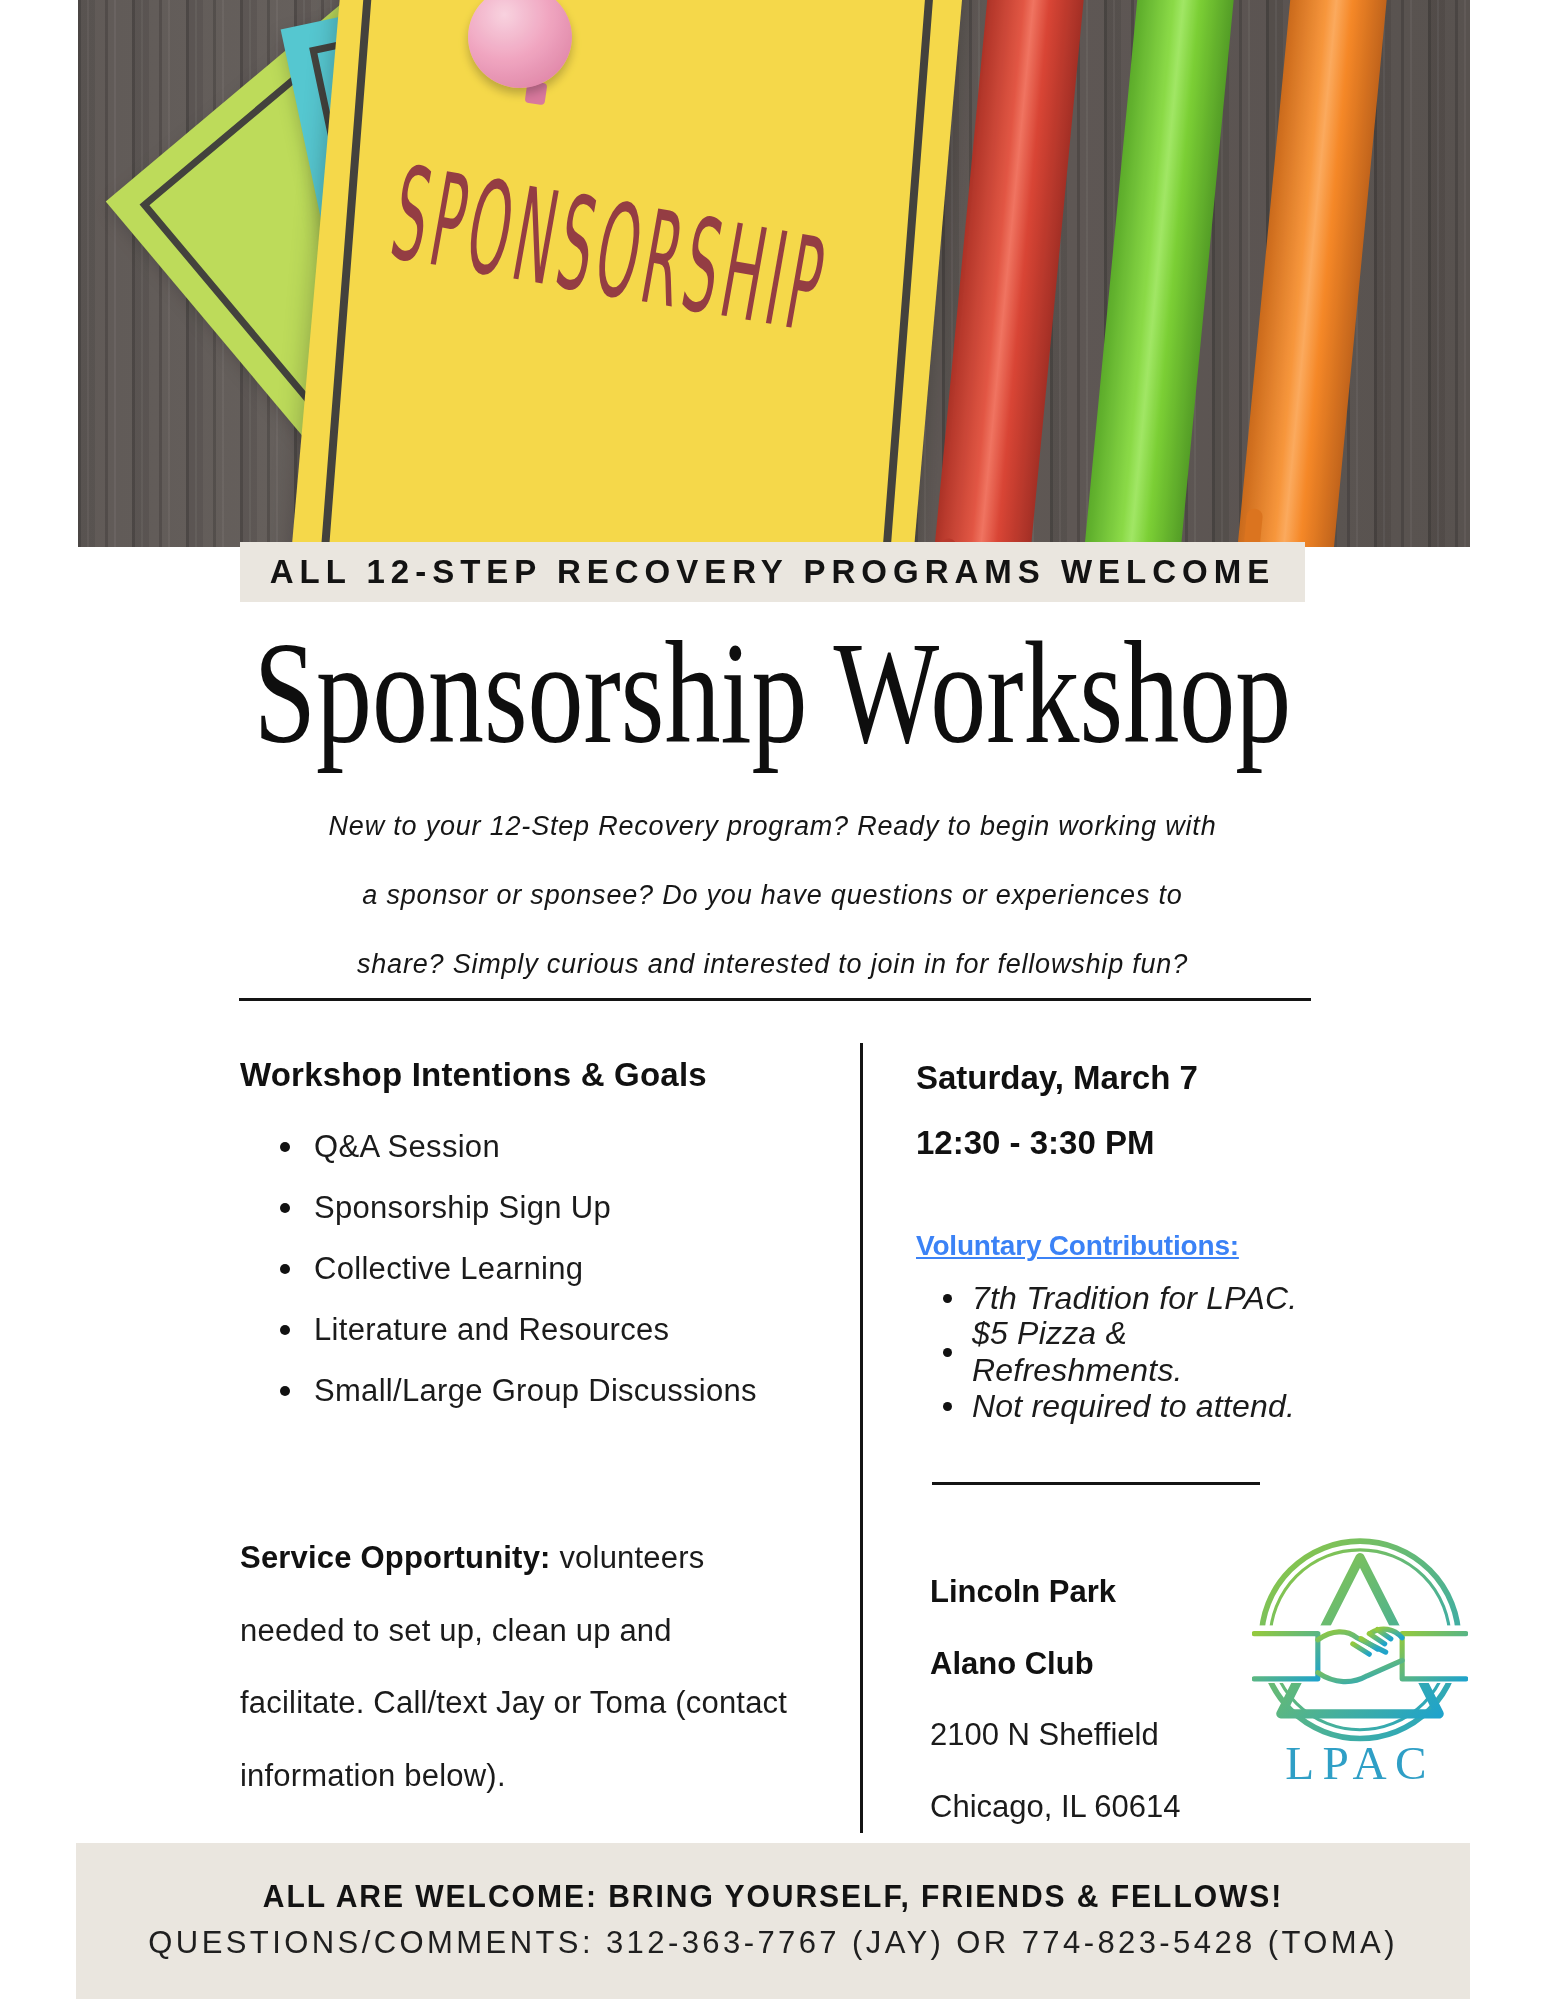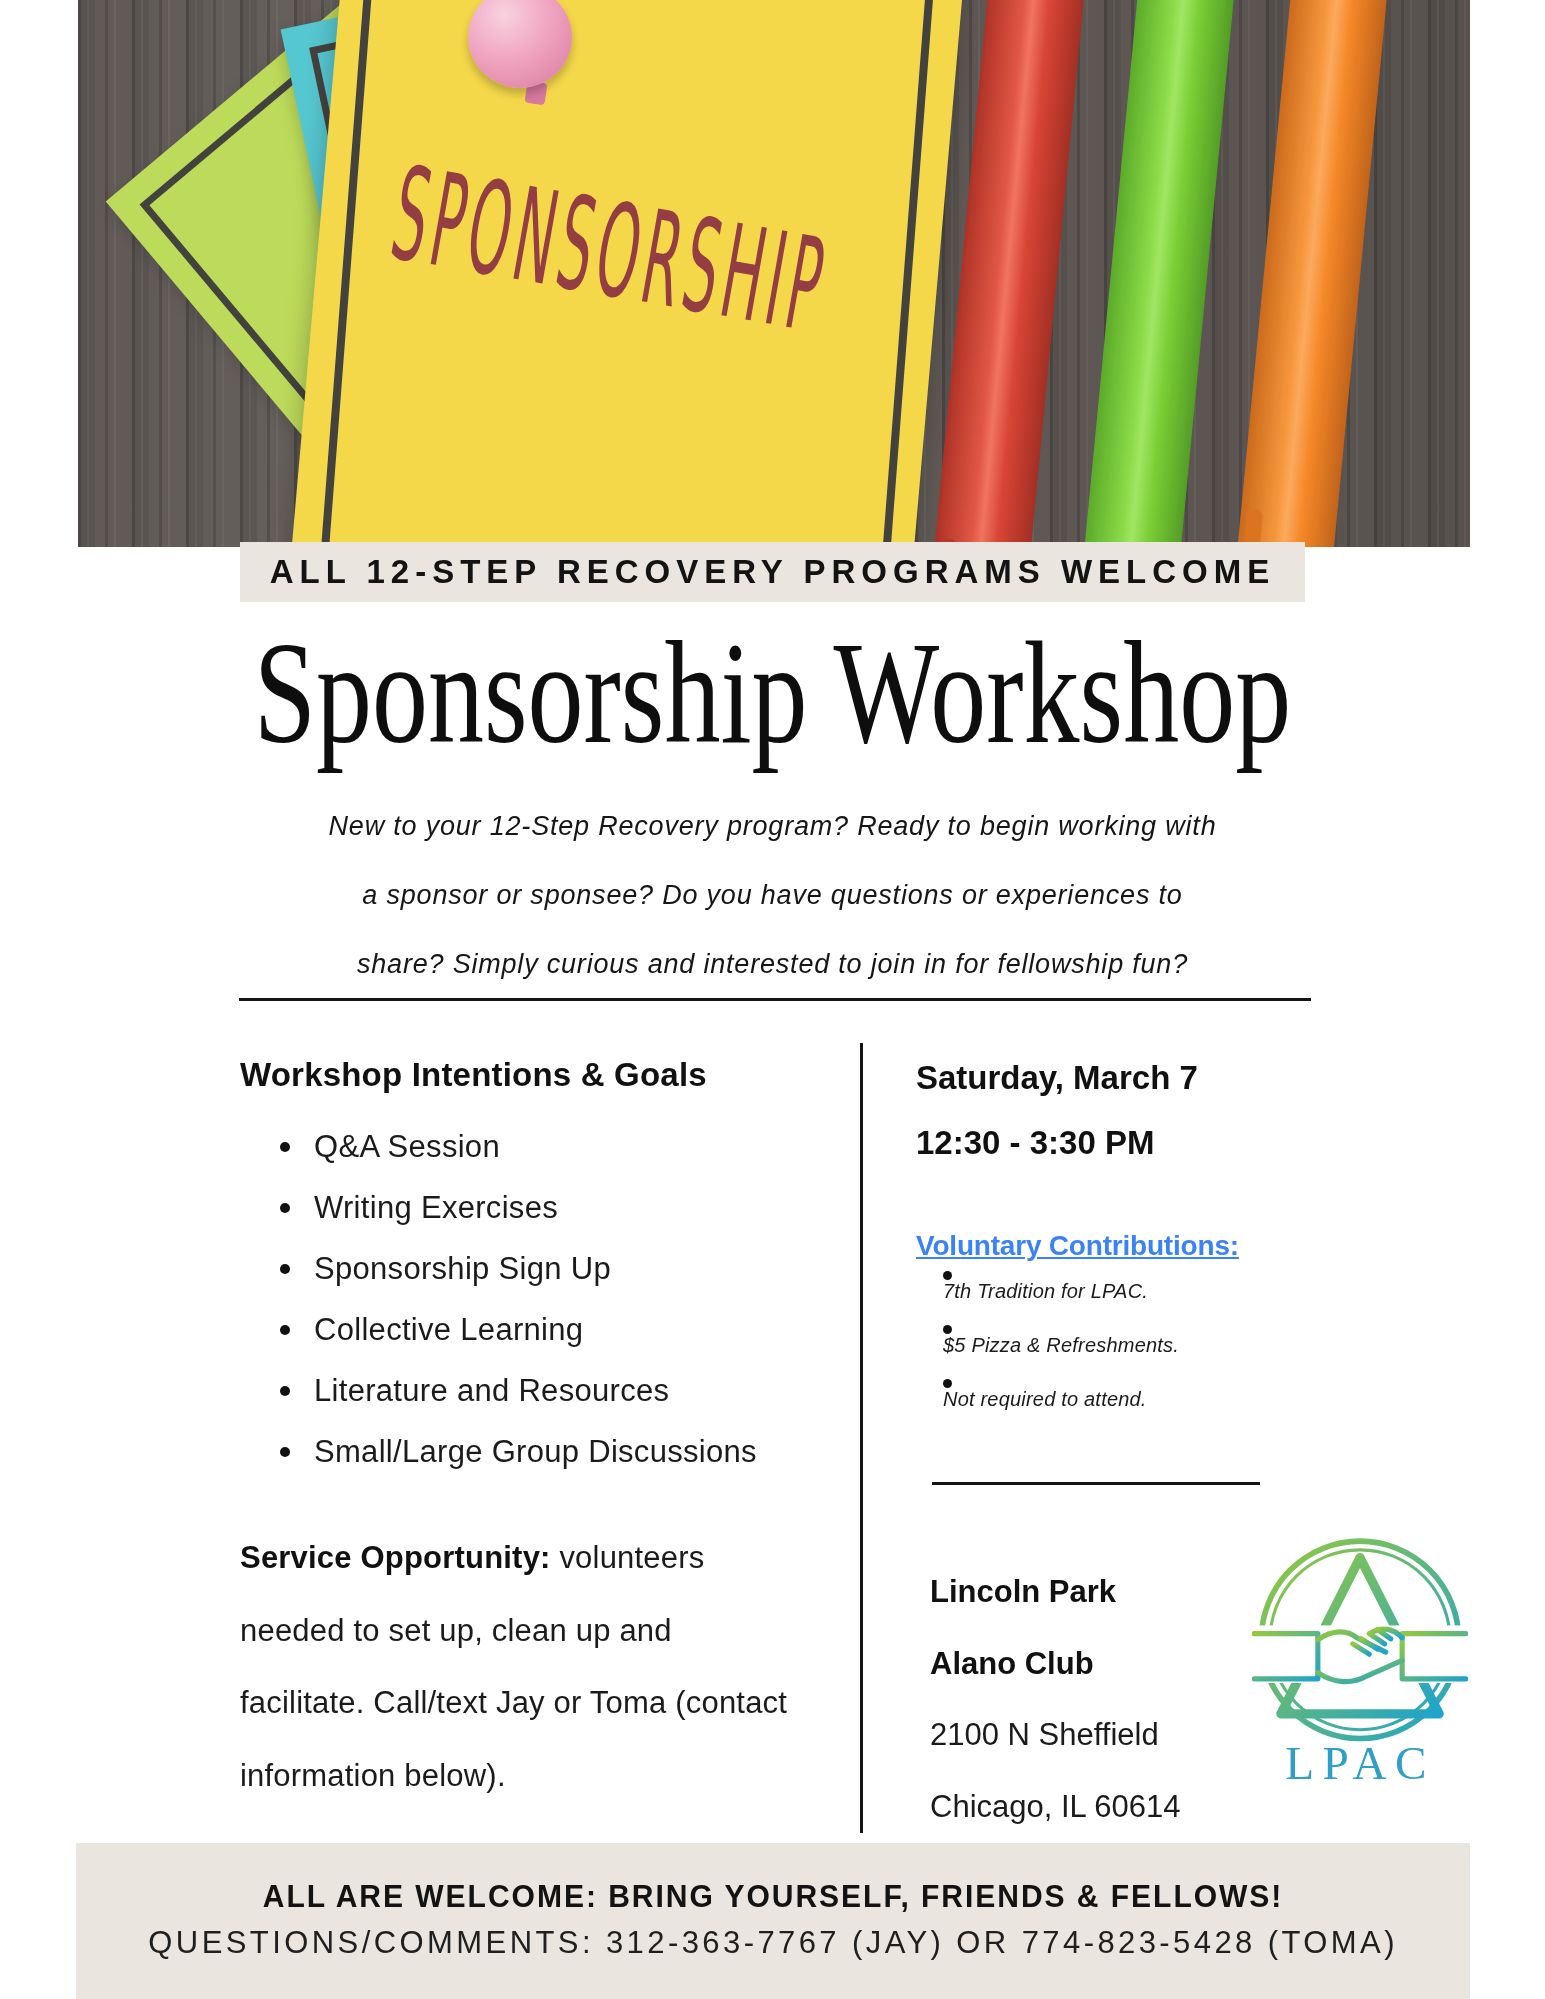--- a/index.html
+++ b/index.html
@@ -70,21 +70,21 @@
   .brow .dot{width:10px;height:10px;border-radius:50%;background:#111;margin-right:24px;flex:none;}
   .service{position:absolute;left:240px;top:1522px;width:560px;font-size:31px;line-height:72.5px;letter-spacing:.2px;}
   .service b{font-weight:700;color:#111;}
 
   
   .right-col{position:absolute;left:916px;top:1058px;width:430px;}
   .r-date{font-size:33px;font-weight:700;line-height:40px;color:#111;}
   .r-time{font-size:33px;font-weight:700;line-height:40px;color:#111;margin-top:25px;}
   .r-contrib-h{font-size:28px;font-weight:700;line-height:36px;color:#3b82f6;margin-top:65px;letter-spacing:-.2px;text-decoration:underline;}
   .r-list{margin-top:7px;}
-  .r-row{display:flex;align-items:flex-start;height:54px;padding-left:27px;font-size:20px;font-style:italic;letter-spacing:.2px;flex-direction:column;}
+  .r-row{display:flex;align-items:center;height:54px;padding-left:27px;font-size:32px;font-style:italic;letter-spacing:.2px;}
   .r-row .dot{width:9px;height:9px;border-radius:50%;background:#111;margin-right:20px;flex:none;}
   .venue{position:absolute;left:930px;top:1556px;width:340px;font-size:31px;line-height:71.5px;}
   .venue .vb{font-weight:700;color:#111;}
 
   .lpac{position:absolute;left:1252px;top:1537px;width:216px;height:257px;}
 
   
   .footer{position:absolute;left:76px;top:1843px;width:1394px;height:156px;background:#eae6df;
           text-align:center;padding-top:36px;box-sizing:content-box;}
   .footer .f1 span{display:inline-block;font-size:31px;font-weight:700;letter-spacing:2px;color:#131313;
@@ -141,24 +141,20 @@
 
   <div class="hdiv"></div>
   <div class="vline"></div>
 
   <div class="left-col">
     <div class="col-heading">Workshop Intentions &amp; Goals</div>
     <div class="blist">
       <div class="brow">
           <span class="dot"></span>
           <span>Q&amp;A Session</span>
-        </div>
-      <div class="brow">
-          <span class="dot"></span>
-          <span>Writing Exercises</span>
         </div>
       <div class="brow">
           <span class="dot"></span>
           <span>Sponsorship Sign Up</span>
         </div>
       <div class="brow">
           <span class="dot"></span>
           <span>Collective Learning</span>
         </div>
       <div class="brow">

